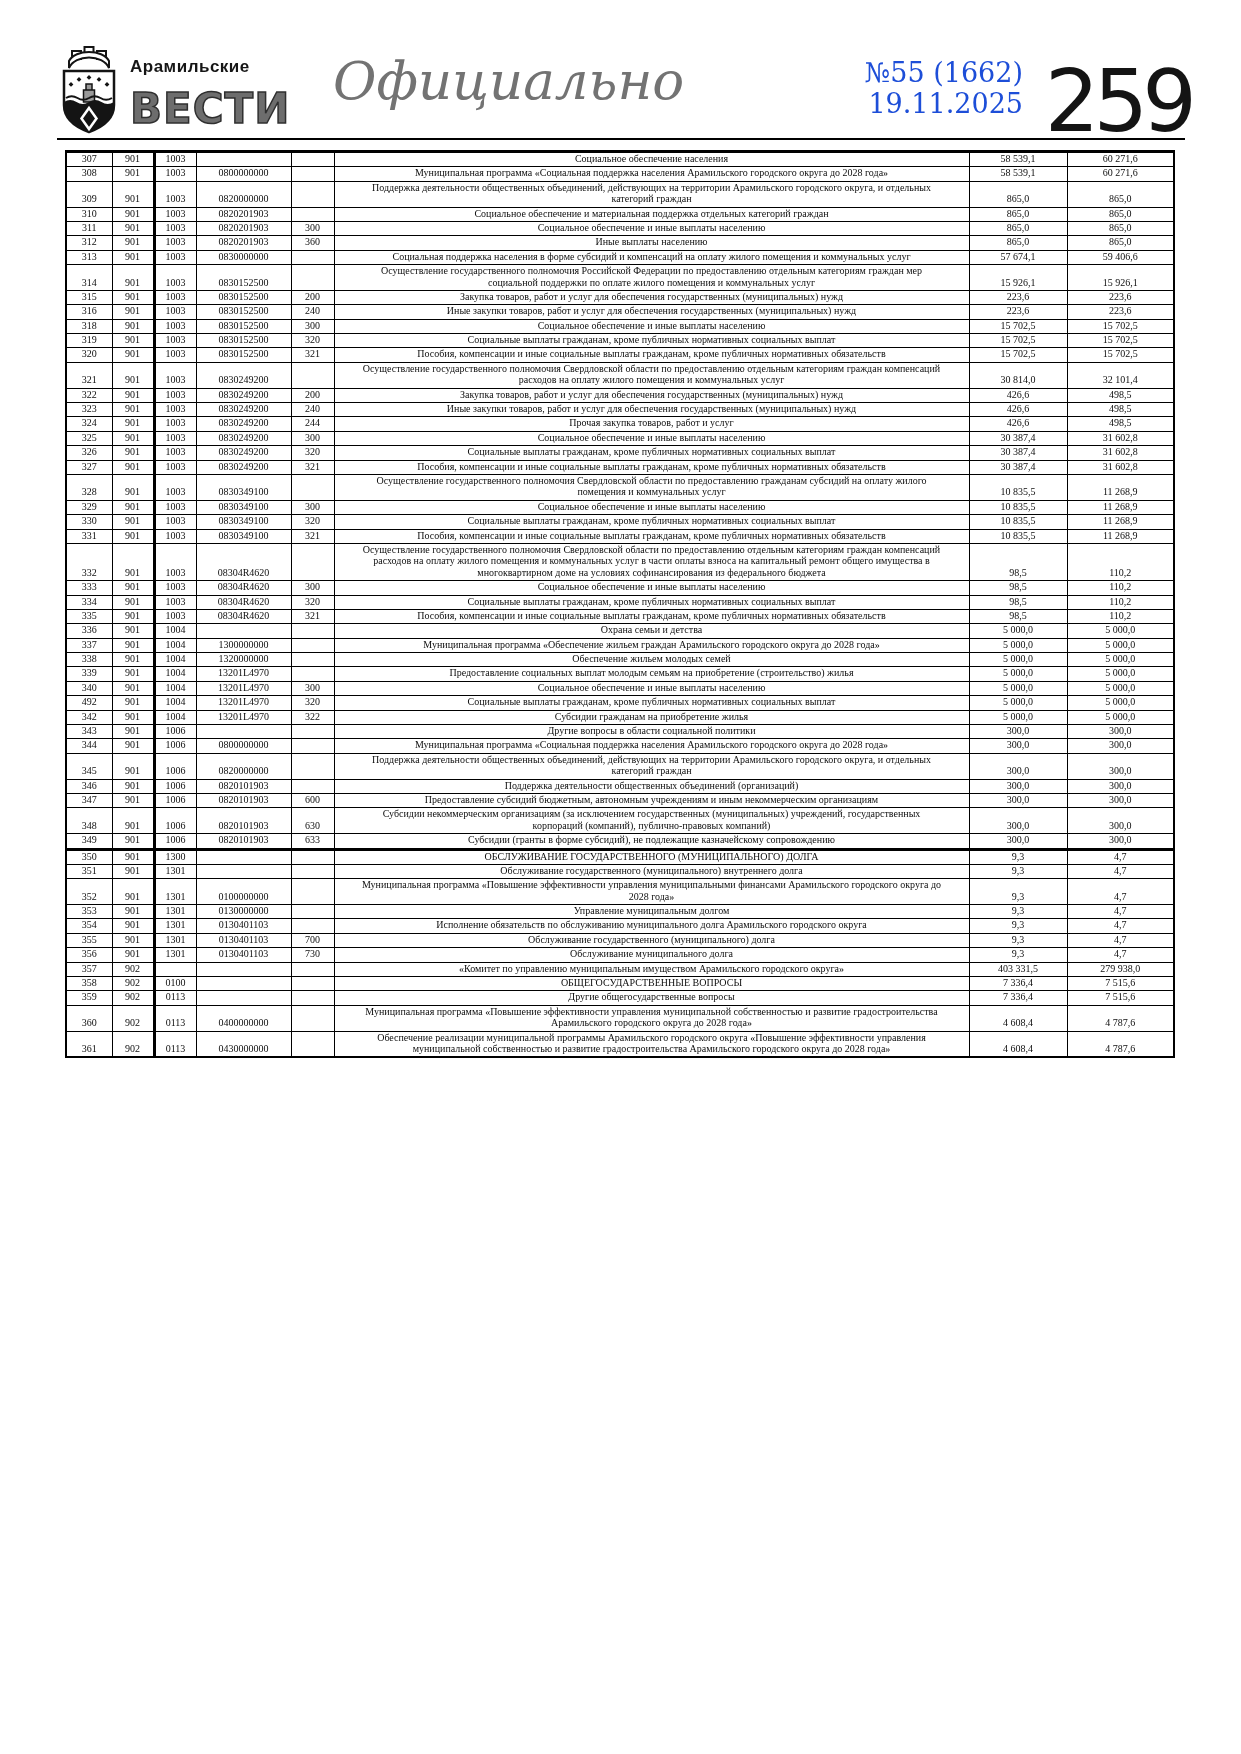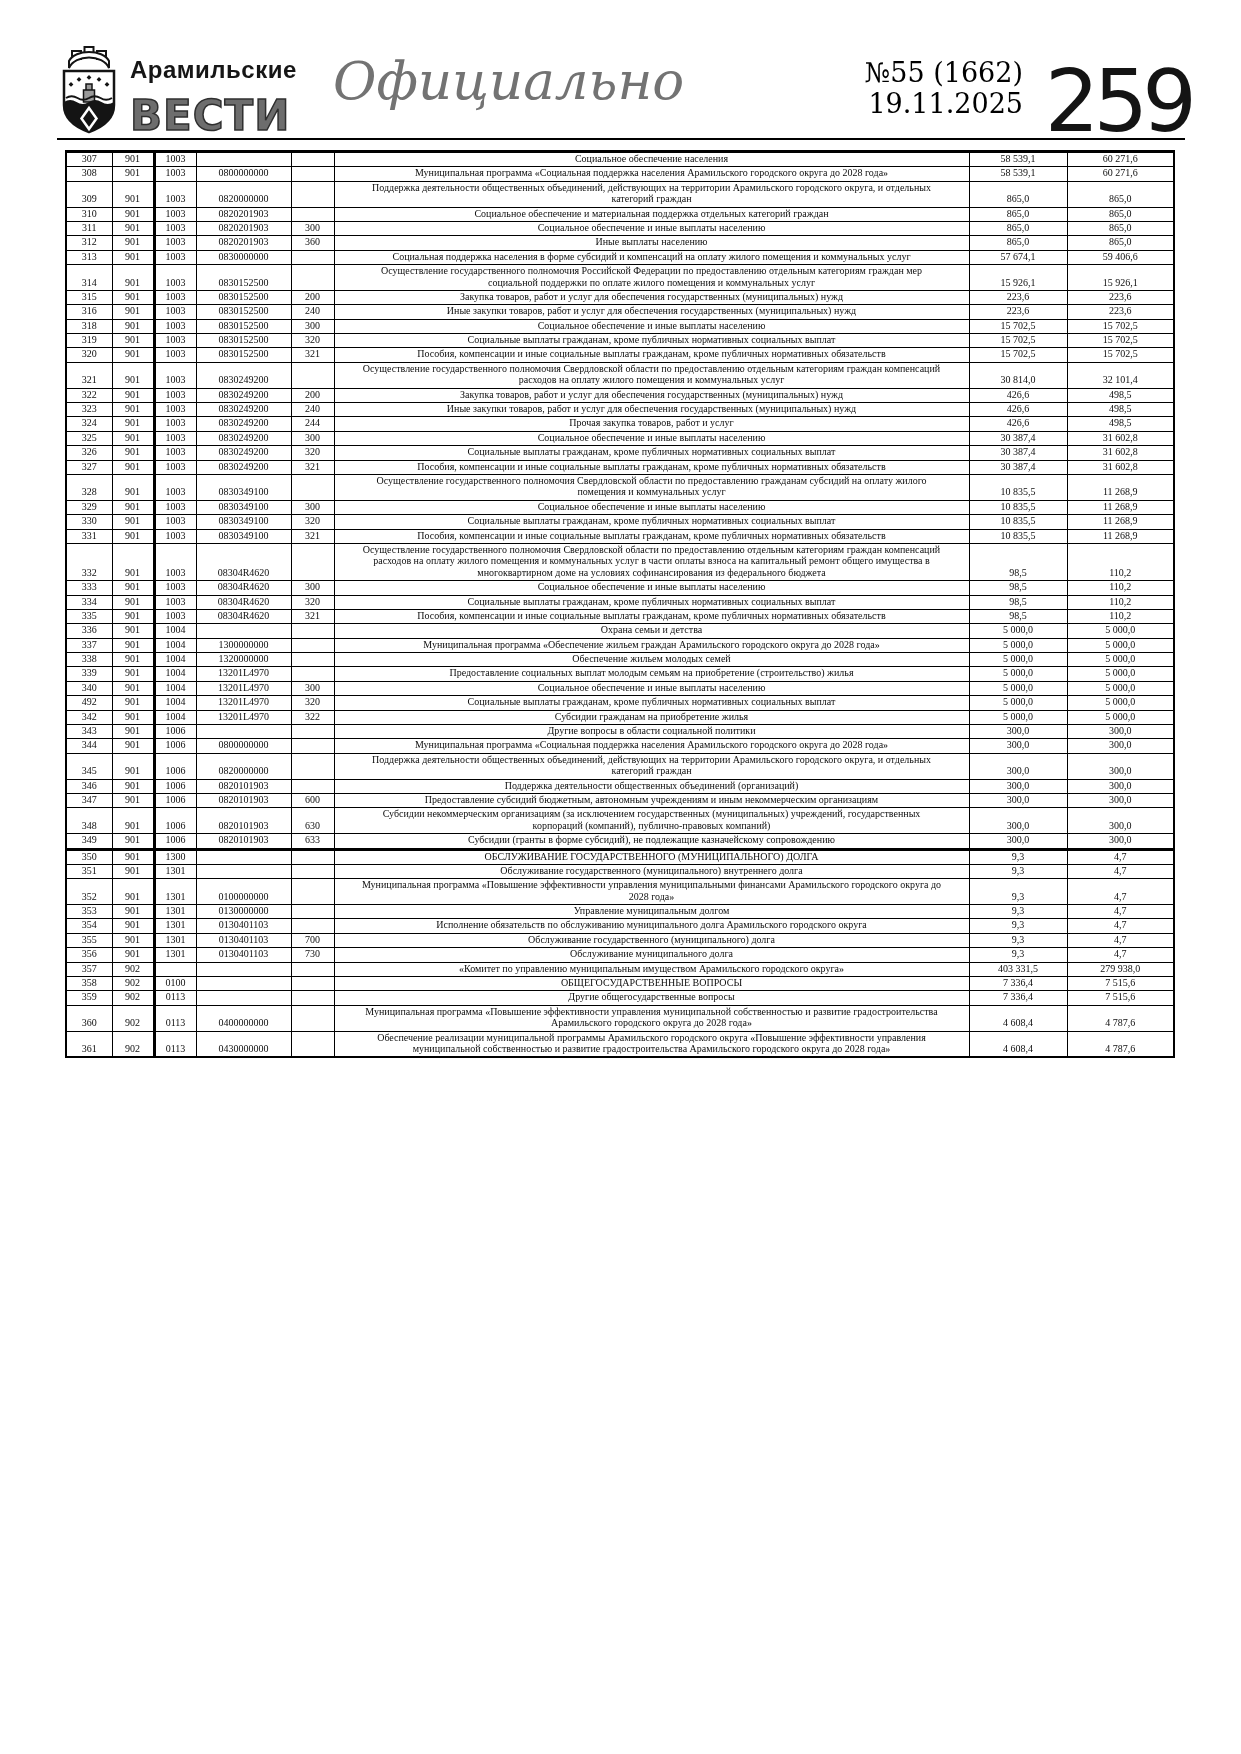--- a/index.html
+++ b/index.html
@@ -6,35 +6,35 @@
   html,body{margin:0;padding:0;background:#ffffff;}
   body{width:1241px;height:1754px;font-family:"Liberation Serif",serif;color:#111;}
   .page{position:relative;width:1241px;height:1754px;background:#fff;overflow:hidden;}
 
   
   .masthead{position:absolute;left:57px;top:42px;width:1128px;height:94px;}
   .brand{position:absolute;left:0;top:0;display:flex;}
   .coat{display:block;}
   .brand-text{margin-left:9px;}
   .brand-top{
-    font-family:"Liberation Sans",sans-serif;font-weight:700;font-size:24px;
+    font-family:"Liberation Sans",sans-serif;font-weight:700;font-size:17px;
     letter-spacing:.5px;color:#161616;margin-top:16px;line-height:1;
   }
   .brand-bottom{
     font-family:"DejaVu Sans","Liberation Sans",sans-serif;font-weight:800;font-size:42px;
     color:#6d6d6d;-webkit-text-stroke:1.5px #2f2f2f;letter-spacing:1px;line-height:.95;margin-top:14px;
   }
   .section-title{
     position:absolute;left:276px;top:10px;
     font-family:"DejaVu Serif","Liberation Serif",serif;font-style:italic;
     font-size:53px;line-height:1.1;color:#737373;
   }
   .issue{
     position:absolute;right:162px;top:16px;text-align:right;
-    font-family:"DejaVu Serif","Liberation Serif",serif;font-size:27px;line-height:1.14;color:#000000;
+    font-family:"DejaVu Serif","Liberation Serif",serif;font-size:27px;line-height:1.14;color:#1d4ed8;
   }
   .page-number{
     position:absolute;right:-6px;top:16px;
     font-family:"DejaVu Sans","Liberation Sans",sans-serif;font-weight:400;
     font-size:86px;line-height:1;letter-spacing:-6px;color:#141414;
   }
 
   .rule{position:absolute;left:57px;top:138px;width:1128px;height:2px;background:#000;}
 
   

